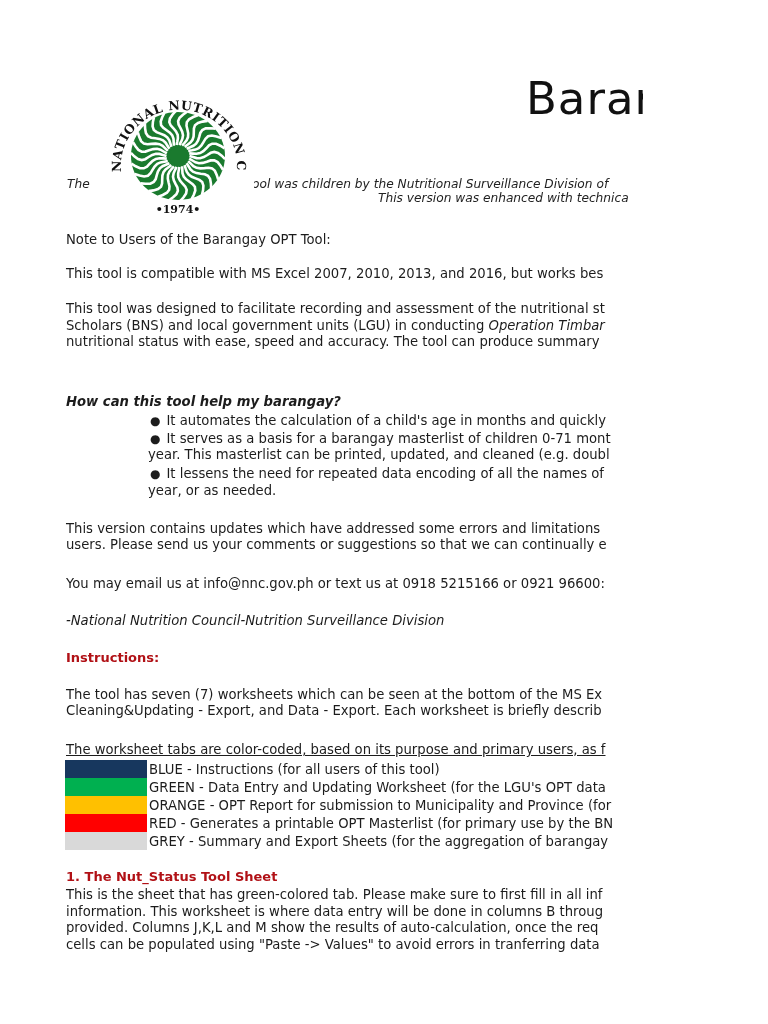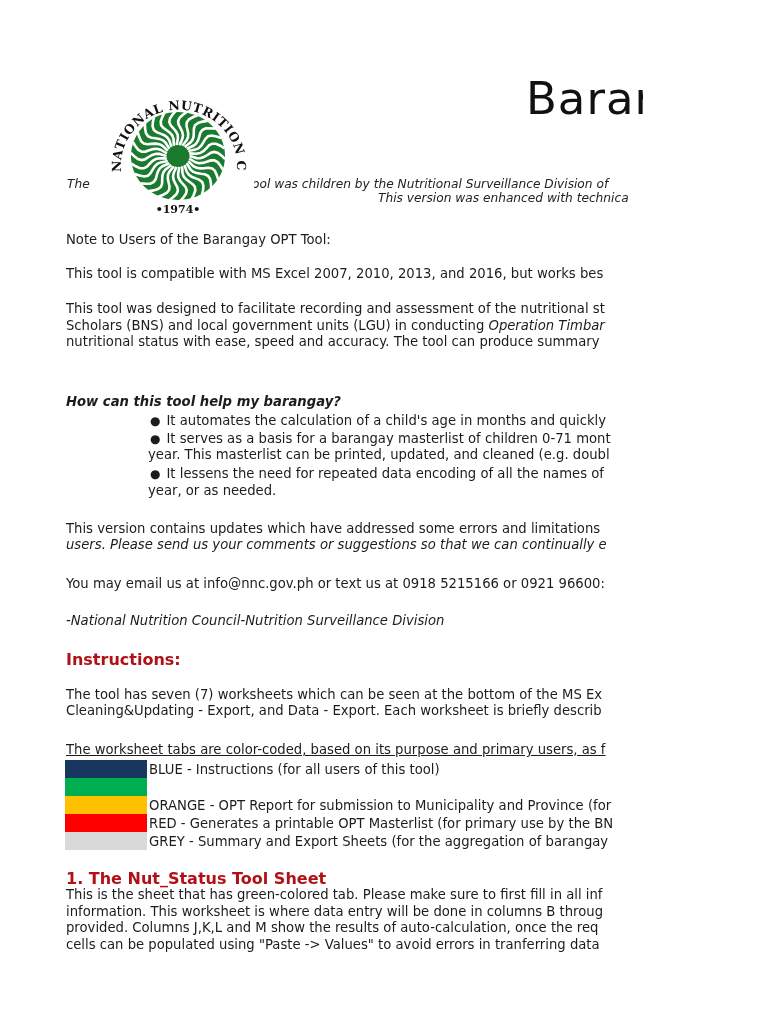--- a/index.html
+++ b/index.html
@@ -41,21 +41,21 @@
   .logo {
     position: absolute;
     left: 104px; top: 94px;
     width: 150px;
     height: 122px;
     background: #ffffff;
   }
   .heading-red {
     color: #b11116;
     font-weight: bold;
-    font-size: 16px;
+    font-size: 13px;
   }
   .italic-bold {
     font-style: italic;
     font-weight: bold;
   }
   .underline { text-decoration: underline; }
   .bullet-dot { font-size: 12px; margin-right: 6px; }
 
   .legend-row {
     position: absolute;
@@ -146,39 +146,40 @@
   <div class="abs txt" style="left:150px; top:431px;">
     <span class="bullet-dot">●</span><span>It serves as a basis for a barangay masterlist of children 0-71 mont</span>
   </div>
   <div class="abs txt" style="left:148px; top:447px;">year. This masterlist can be printed, updated, and cleaned (e.g. doubl</div>
   <div class="abs txt" style="left:150px; top:466px;">
     <span class="bullet-dot">●</span><span>It lessens the need for repeated data encoding of all the names of</span>
   </div>
   <div class="abs txt" style="left:148px; top:483px;">year, or as needed.</div>
 
   <div class="abs txt" style="left:66px; top:521px;">This version contains updates which have addressed some errors and limitations</div>
-  <div class="abs txt" style="left:66px; top:537px;font-style:italic;">users. Please send us your comments or suggestions so that we can continually e</div>
+  <div class="abs txt" style="left:66px; top:537px;">users. Please send us your comments or suggestions so that we can continually e</div>
 
   <div class="abs txt" style="left:66px; top:576px;">You may email us at info@nnc.gov.ph or text us at 0918 5215166 or 0921 96600:</div>
 
   <div class="abs txt" style="left:66px; top:613px;font-style:italic;">-National Nutrition Council-Nutrition Surveillance Division</div>
 
   <div class="abs heading-red" style="left:66px; top:650px;">Instructions:</div>
 
   <div class="abs txt" style="left:66px; top:687px;">The tool has seven (7) worksheets which can be seen at the bottom of the MS Ex</div>
   <div class="abs txt" style="left:66px; top:703px;">Cleaning&amp;Updating - Export, and Data - Export. Each worksheet is briefly describ</div>
 
   <div class="abs txt underline" style="left:66px; top:742px;">The worksheet tabs are color-coded, based on its purpose and primary users, as f</div>
 
   <div class="legend-row" style="top:760px;">
     <div class="swatch" style="background: rgb(23, 55, 94);"></div>
     <span class="legend-label">BLUE - Instructions (for all users of this tool)</span>
   </div>
   <div class="legend-row" style="top:778px;">
     <div class="swatch" style="background: rgb(0, 176, 80);"></div>
+    <span class="legend-label">GREEN - Data Entry and Updating Worksheet (for the LGU's OPT data</span>
   </div>
   <div class="legend-row" style="top:796px;">
     <div class="swatch" style="background: rgb(255, 192, 0);"></div>
     <span class="legend-label">ORANGE - OPT Report for submission to Municipality and Province (for</span>
   </div>
   <div class="legend-row" style="top:814px;">
     <div class="swatch" style="background: rgb(255, 0, 0);"></div>
     <span class="legend-label">RED - Generates a printable OPT Masterlist (for primary use by the BN</span>
   </div>
   <div class="legend-row" style="top:832px;">

